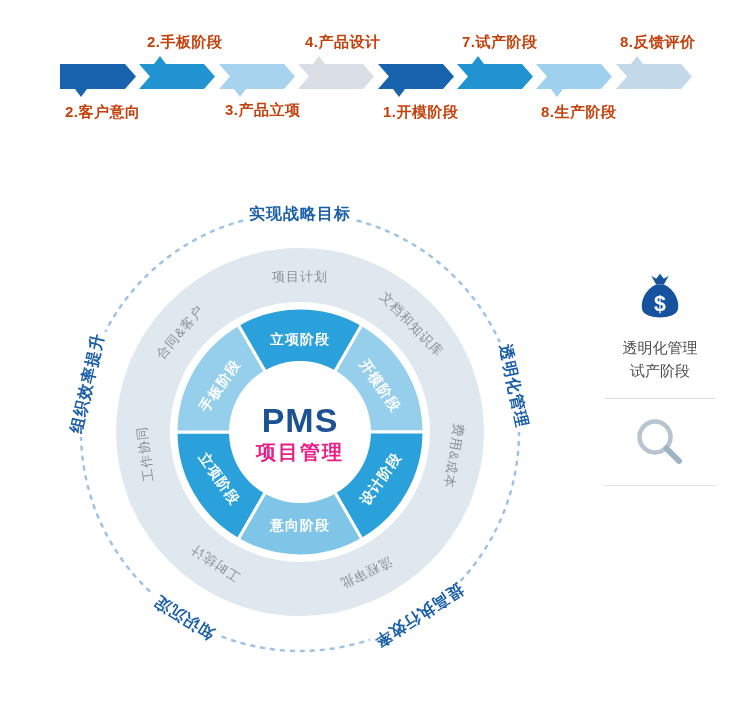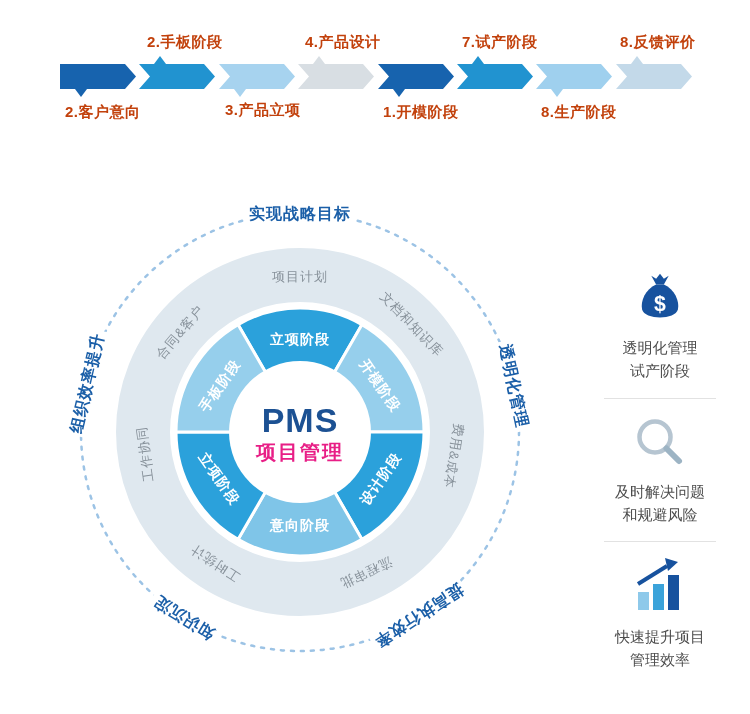--- a/index.html
+++ b/index.html
@@ -171,36 +171,19 @@
       </div>
     </div>
 
     <div class="divider"></div>
 
     <div class="benefit">
       <svg width="56" height="56" viewBox="0 0 56 56">
         <circle cx="23" cy="23" r="15.5" fill="none" stroke="#b6c5d1" stroke-width="4.5"></circle>
         <line x1="34.5" y1="34.5" x2="47" y2="47" stroke="#9db4c4" stroke-width="6" stroke-linecap="round"></line>
       </svg>
-      <div class="benefit-text">
-        <div>及时解决问题</div>
-        <div>和规避风险</div>
-      </div>
     </div>
 
     <div class="divider"></div>
 
-    <div class="benefit">
-      <svg width="58" height="58" viewBox="0 0 58 58">
-        <rect x="7" y="35" width="11" height="18" fill="#8ec9ea"></rect>
-        <rect x="22" y="27" width="11" height="26" fill="#3ba3da"></rect>
-        <rect x="37" y="18" width="11" height="35" fill="#17529e"></rect>
-        <path d="M7 27 L36 9" stroke="#17529e" stroke-width="4" fill="none"></path>
-        <polygon points="34,1 47,5 37,14" fill="#17529e"></polygon>
-      </svg>
-      <div class="benefit-text">
-        <div>快速提升项目</div>
-        <div>管理效率</div>
-      </div>
-    </div>
 
   </div>
 </div>
 
 </body></html>

